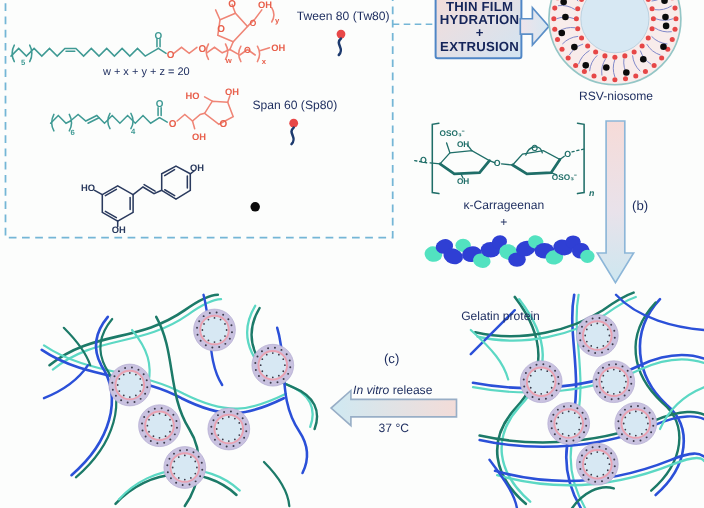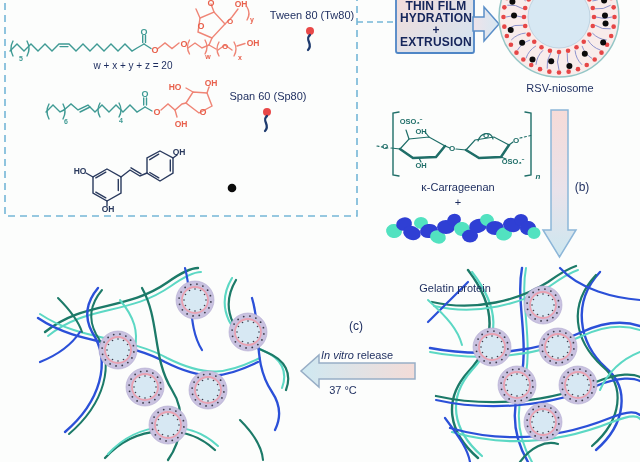--- a/index.html
+++ b/index.html
@@ -703,21 +703,21 @@
 <div class="cap" style="left:505px;top:82px;width:110px;">RSV-niosome</div>
 <div class="cap" style="left:438px;top:196px;width:40px;">+</div>
 <div class="cap" style="left:400px;top:250px;width:110px;margin-top:32px;">Gelatin protein</div>
 <div class="cap step-cap" style="left:569px;top:181px;width:26px;">(b)</div>
 <div class="cap step-cap" style="left:340px;top:320px;width:32px;">(c)</div>
 <div class="cap" style="left:307px;top:339px;width:100px;margin-top:10px;">
   <span class="ital">In vitro</span>
   <span> </span>
   <span>release</span>
 </div>
-<div class="cap" style="left:313px;top:384px;width:60px;">37 °C</div>
+<div class="cap" style="left:328px;top:384px;width:60px;">37 °C</div>
 
 <div id="atom-layer">
       <span style="left: 21px; top: 58px; color: rgb(63, 154, 148); font-size: 7px;">5</span>
       <span style="left: 144px; top: 32px; color: rgb(63, 154, 148); font-size: 9px;">O</span>
       <span style="left: 155px; top: 50px; color: rgb(232, 96, 76); font-size: 9px;">O</span>
       <span style="left: 184px; top: 44px; color: rgb(232, 96, 76); font-size: 9px;">O</span>
       <span style="left: 208px; top: 56px; color: rgb(232, 96, 76); font-size: 7px;">w</span>
       <span style="left: 225px; top: 46px; color: rgb(232, 96, 76); font-size: 8px;">O</span>
       <span style="left: 240px; top: 57px; color: rgb(232, 96, 76); font-size: 7px;">x</span>
       <span style="left: 253px; top: 43px; color: rgb(232, 96, 76); font-size: 8.5px;">OH</span>

